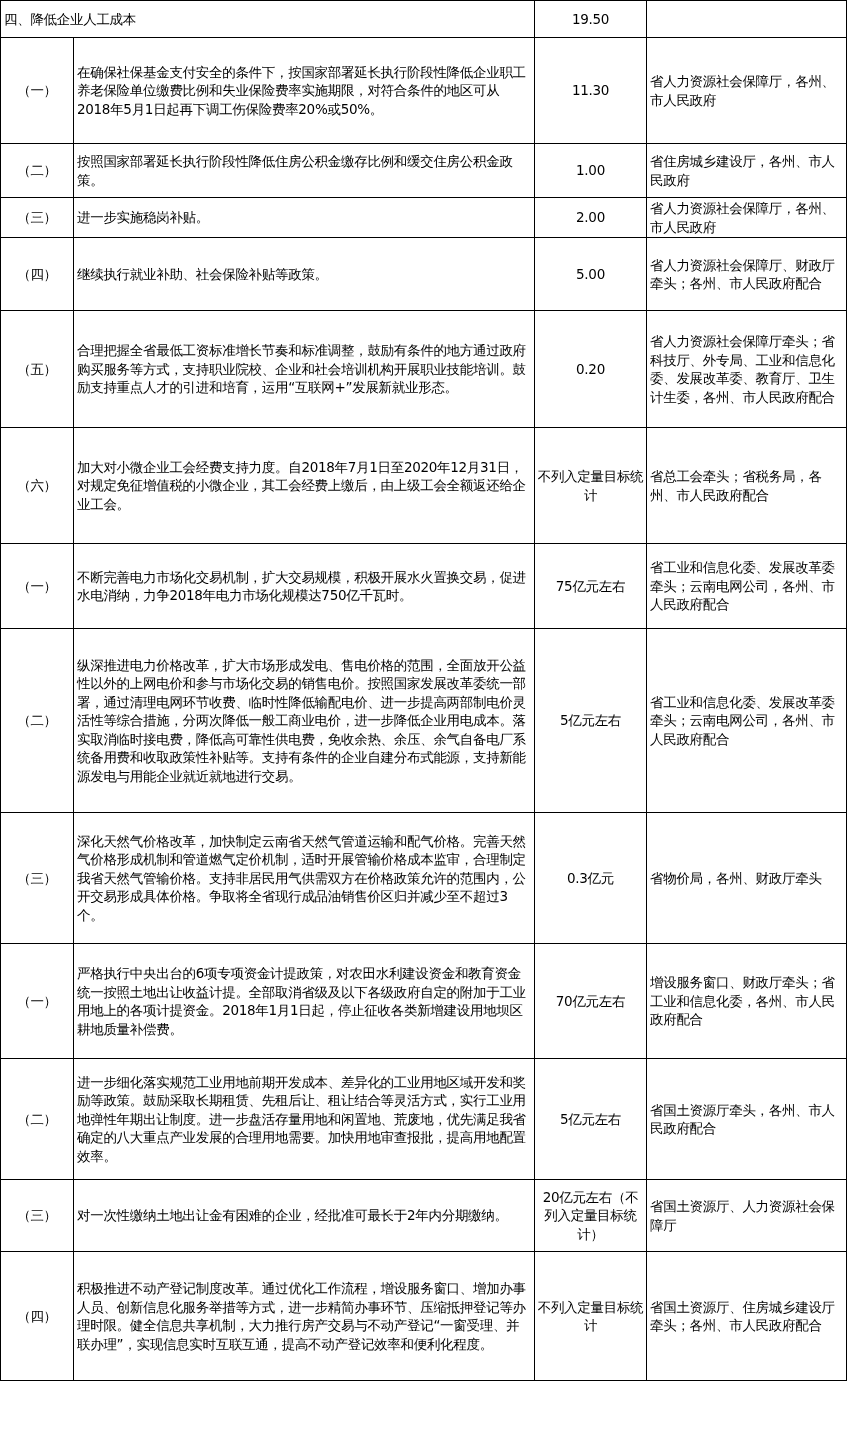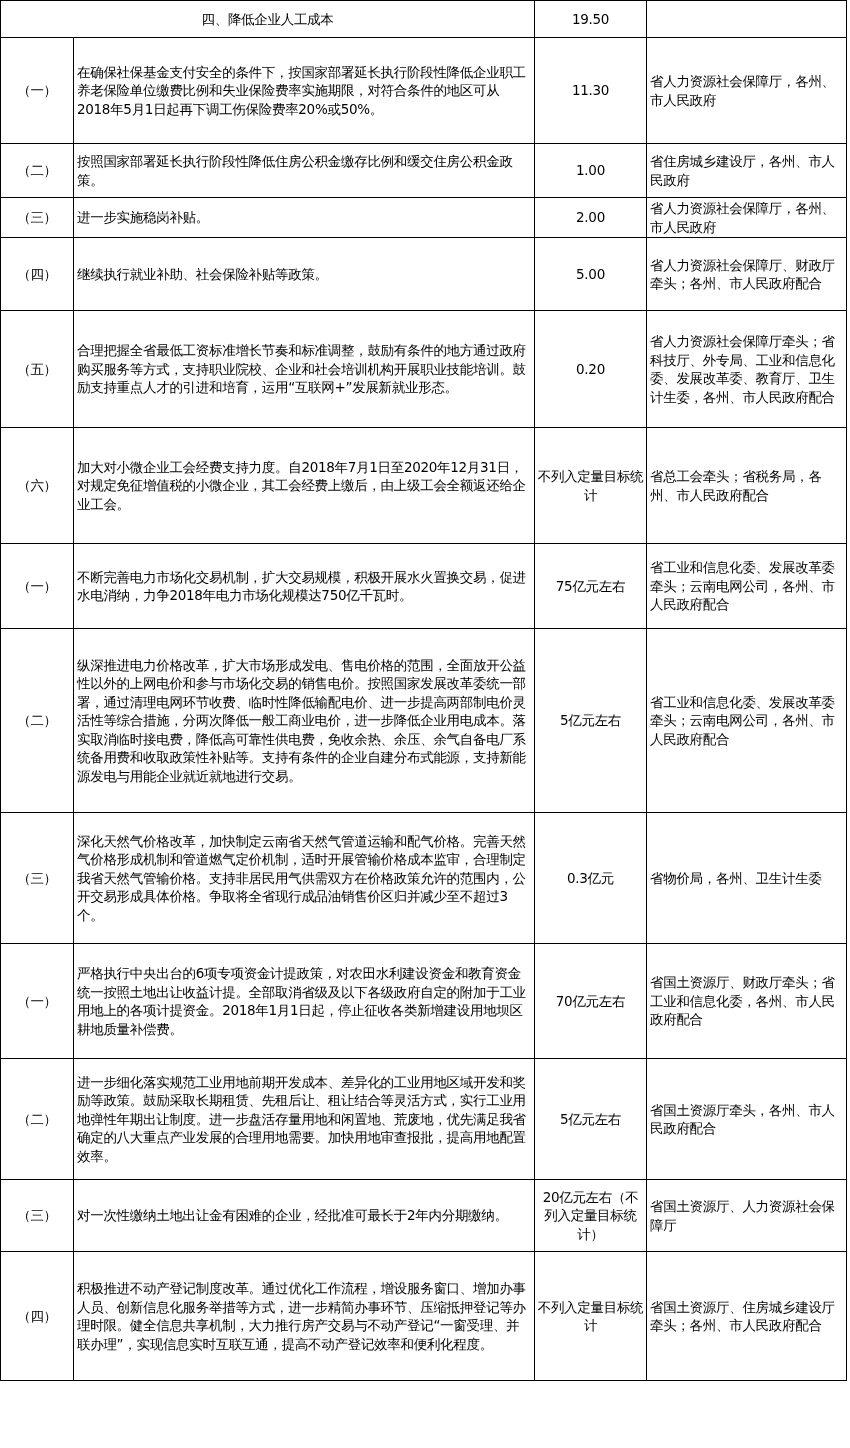--- a/index.html
+++ b/index.html
@@ -3,21 +3,21 @@
 <meta charset="utf-8">
 <style>
   html, body { margin:0; padding:0; background:#ffffff; }
   body { width:850px; height:1448px; overflow:hidden; font-family:"DejaVu Sans", "Liberation Sans", sans-serif; color:#000; }
   table { border-collapse:collapse; table-layout:fixed; width:846px; position:absolute; left:0; top:0; }
   td { border:1.5px solid #000; padding:0 3px; font-size:13.5px; line-height:18.5px; vertical-align:middle; overflow:hidden; letter-spacing:-0.3px; }
   td.idx { text-align:center; }
   td.amt { text-align:center; padding:0 2px; }
   td.desc { padding:0 2px 0 3px; }
   td.dept { padding:0 2px 0 3px; }
-  td.sec { padding-left:3px;text-align:center; }
+  td.sec { padding-left:3px; }
 </style>
 </head>
 <body>
 
 <table>
   <colgroup>
     <col style="width:73px">
     <col style="width:461px">
     <col style="width:112px">
     <col style="width:200px">
@@ -75,28 +75,28 @@
     <tr style="height:184px">
       <td class="idx">（二）</td>
       <td class="desc">纵深推进电力价格改革，扩大市场形成发电、售电价格的范围，全面放开公益性以外的上网电价和参与市场化交易的销售电价。按照国家发展改革委统一部署，通过清理电网环节收费、临时性降低输配电价、进一步提高两部制电价灵活性等综合措施，分两次降低一般工商业电价，进一步降低企业用电成本。落实取消临时接电费，降低高可靠性供电费，免收余热、余压、余气自备电厂系统备用费和收取政策性补贴等。支持有条件的企业自建分布式能源，支持新能源发电与用能企业就近就地进行交易。</td>
       <td class="amt">5亿元左右</td>
       <td class="dept">省工业和信息化委、发展改革委牵头；云南电网公司，各州、市人民政府配合</td>
     </tr>
     <tr style="height:131px">
       <td class="idx">（三）</td>
       <td class="desc">深化天然气价格改革，加快制定云南省天然气管道运输和配气价格。完善天然气价格形成机制和管道燃气定价机制，适时开展管输价格成本监审，合理制定我省天然气管输价格。支持非居民用气供需双方在价格政策允许的范围内，公开交易形成具体价格。争取将全省现行成品油销售价区归并减少至不超过3个。</td>
       <td class="amt">0.3亿元</td>
-      <td class="dept">省物价局，各州、卫生计生委</td>
+      <td class="dept">省物价局，各州、财政厅牵头</td>
     </tr>
 
     <tr style="height:115px">
       <td class="idx">（一）</td>
       <td class="desc">严格执行中央出台的6项专项资金计提政策，对农田水利建设资金和教育资金统一按照土地出让收益计提。全部取消省级及以下各级政府自定的附加于工业用地上的各项计提资金。2018年1月1日起，停止征收各类新增建设用地坝区耕地质量补偿费。</td>
       <td class="amt">70亿元左右</td>
-      <td class="dept">省国土资源厅、财政厅牵头；省工业和信息化委，各州、市人民政府配合</td>
+      <td class="dept">增设服务窗口、财政厅牵头；省工业和信息化委，各州、市人民政府配合</td>
     </tr>
     <tr style="height:121px">
       <td class="idx">（二）</td>
       <td class="desc">进一步细化落实规范工业用地前期开发成本、差异化的工业用地区域开发和奖励等政策。鼓励采取长期租赁、先租后让、租让结合等灵活方式，实行工业用地弹性年期出让制度。进一步盘活存量用地和闲置地、荒废地，优先满足我省确定的八大重点产业发展的合理用地需要。加快用地审查报批，提高用地配置效率。</td>
       <td class="amt">5亿元左右</td>
       <td class="dept">省国土资源厅牵头，各州、市人民政府配合</td>
     </tr>
     <tr style="height:72px">
       <td class="idx">（三）</td>
       <td class="desc">对一次性缴纳土地出让金有困难的企业，经批准可最长于2年内分期缴纳。</td>

